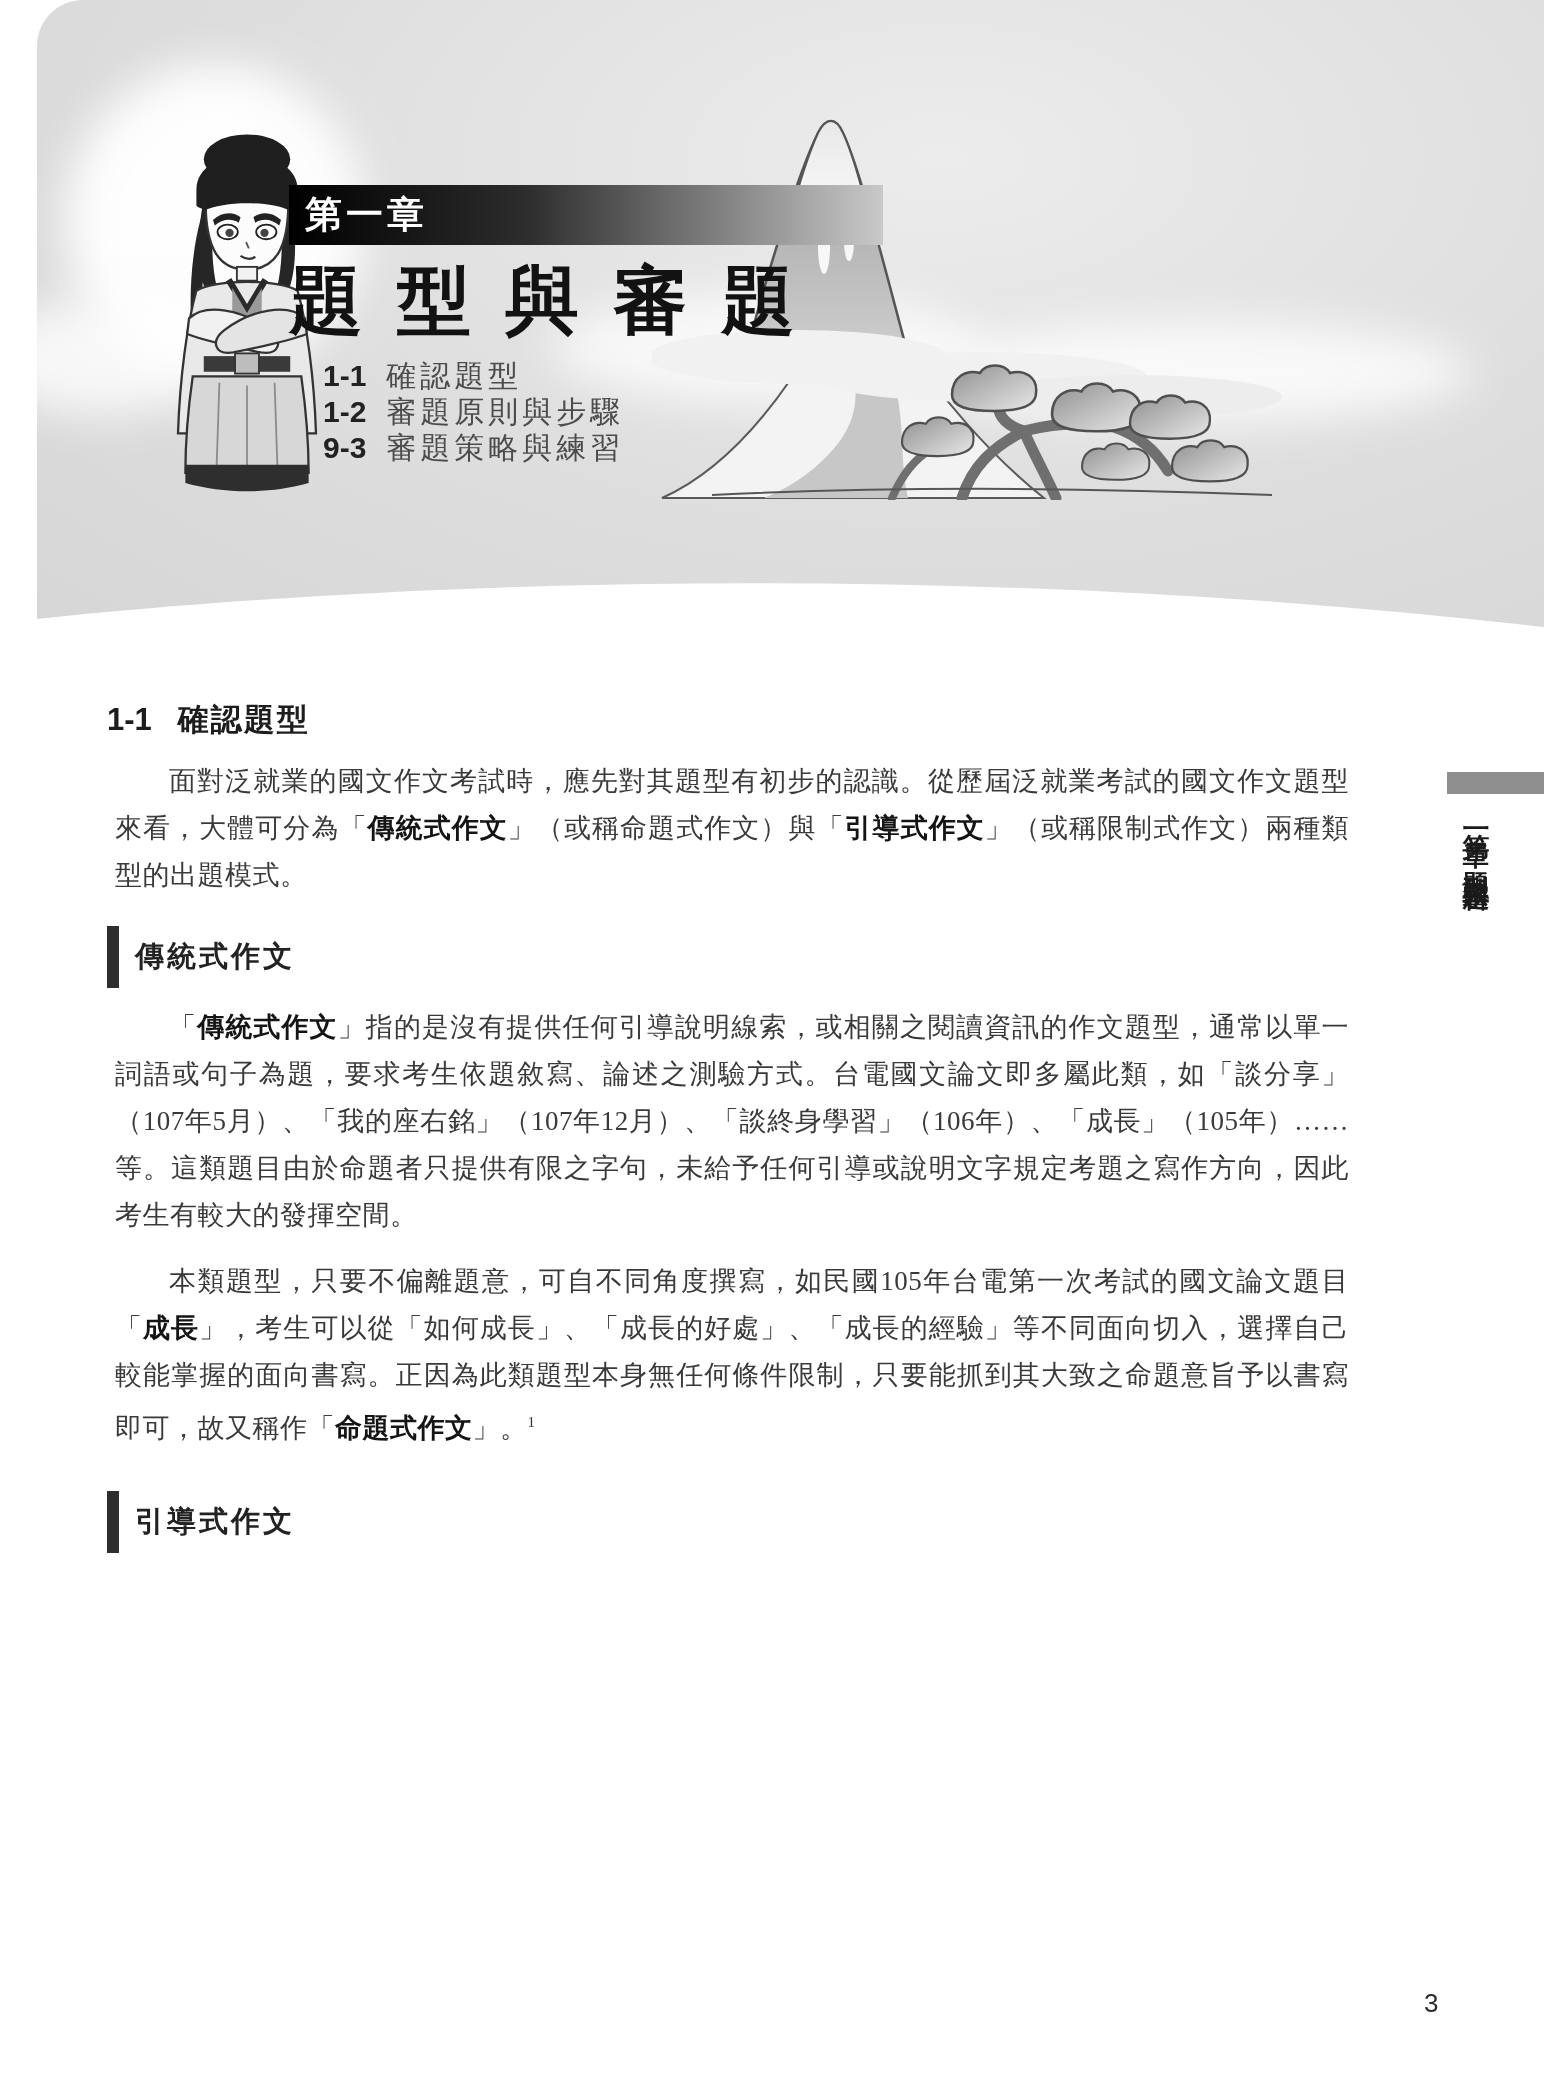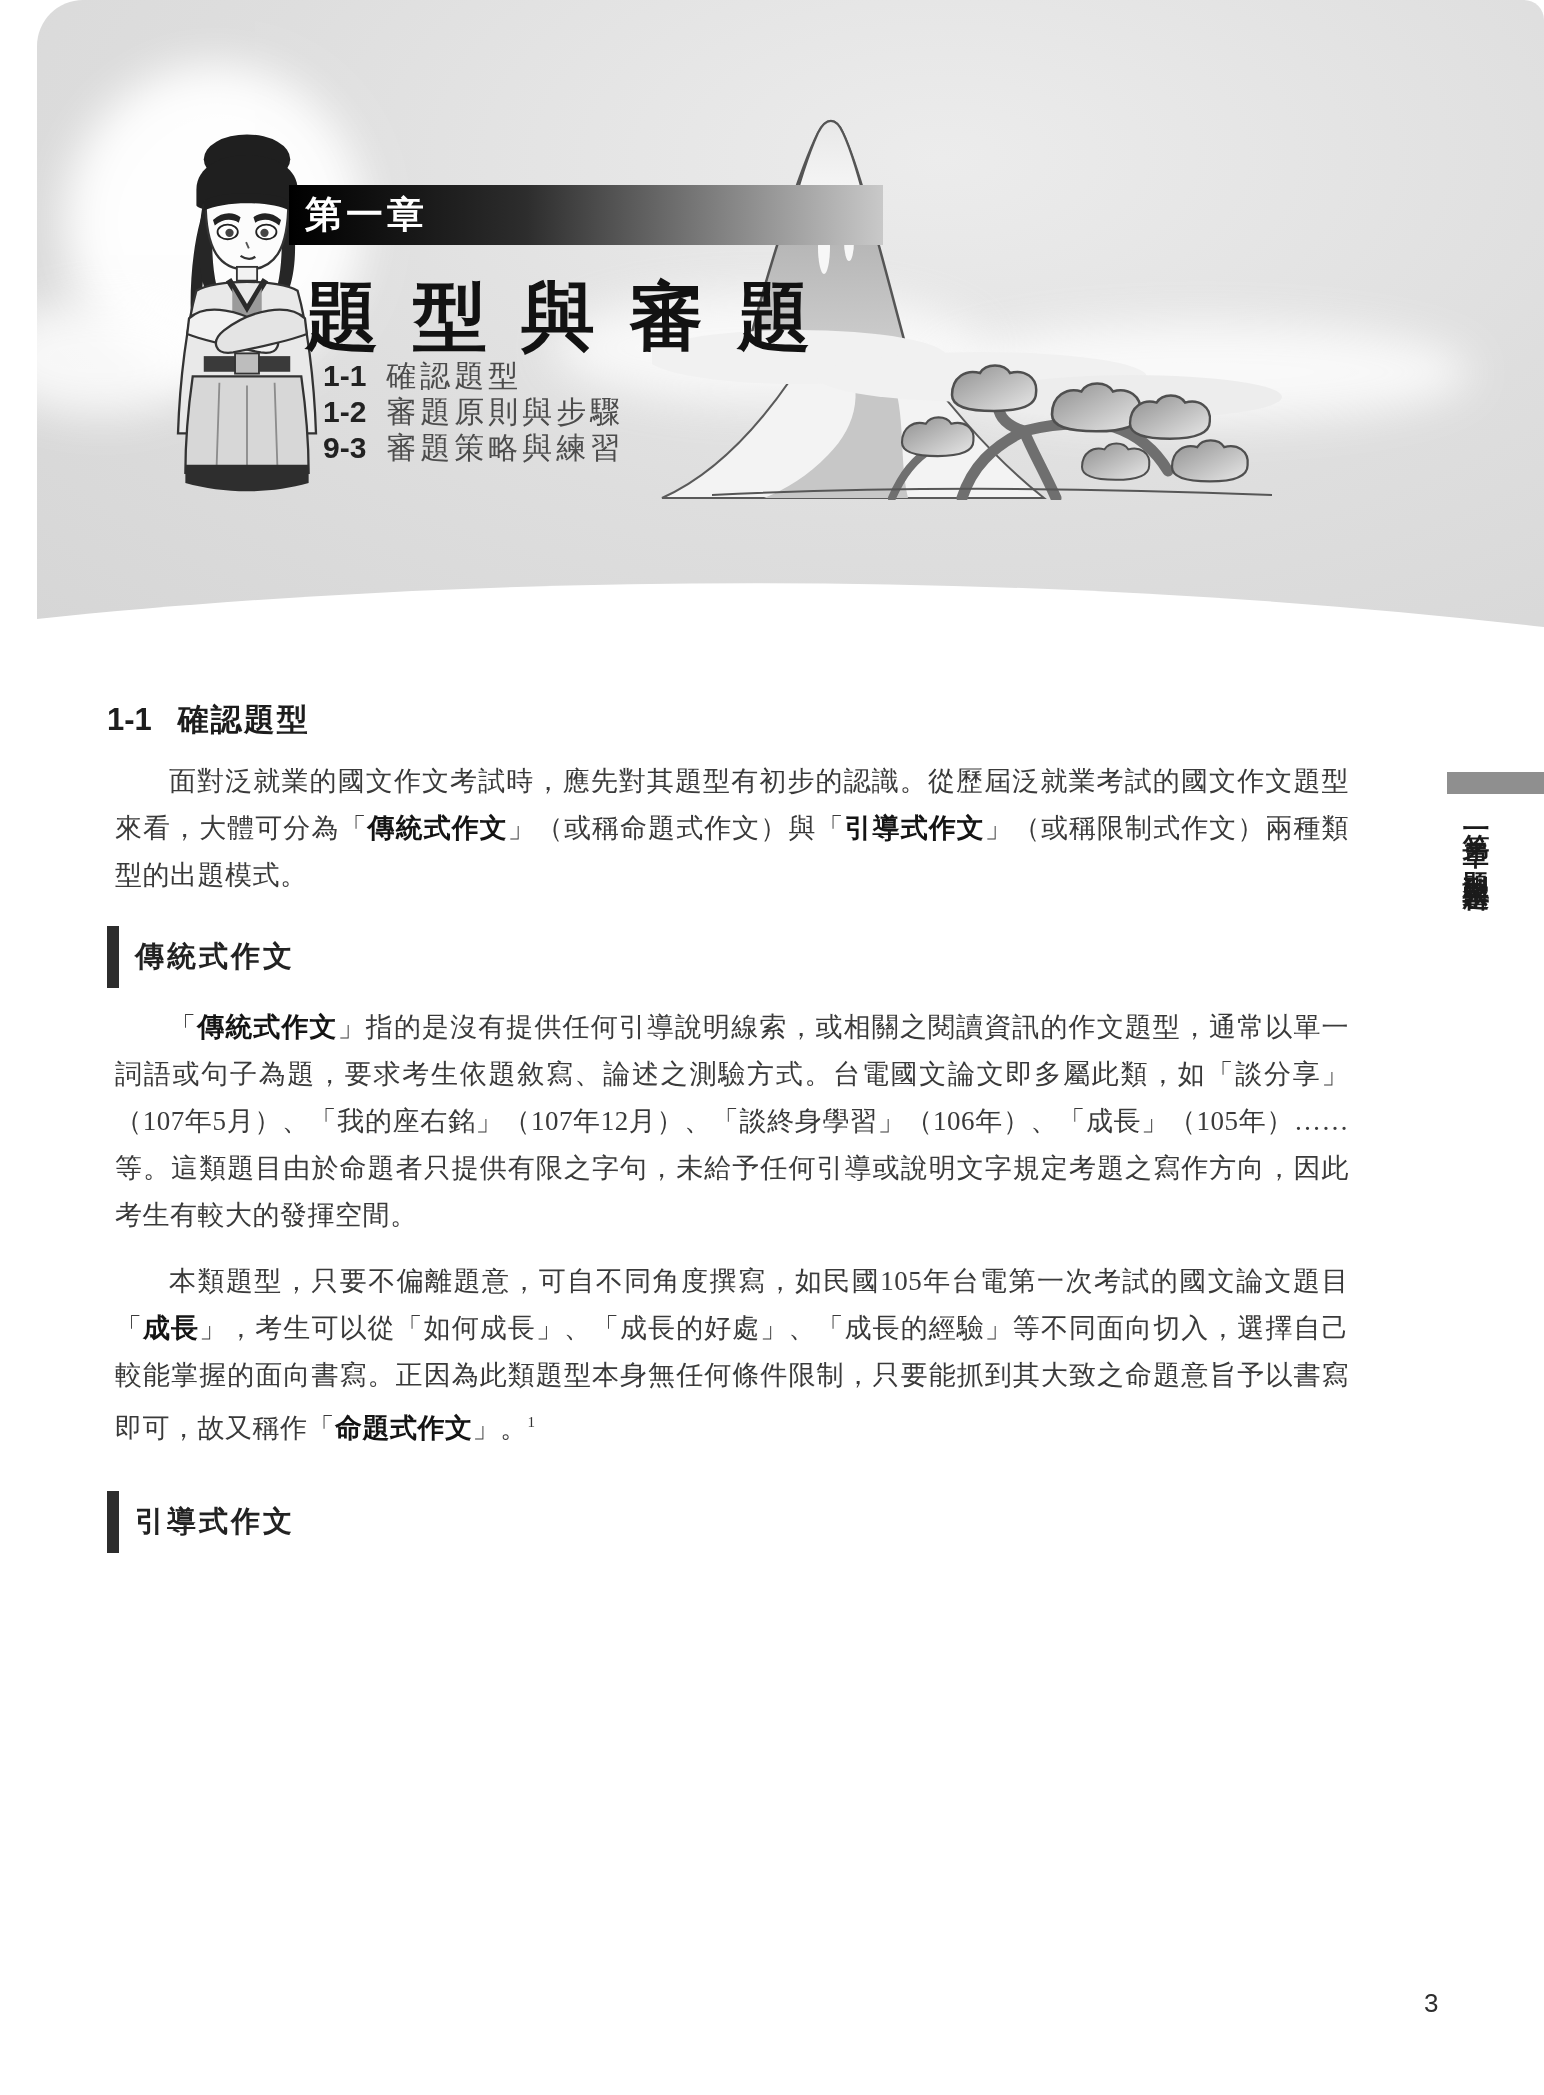--- a/index.html
+++ b/index.html
@@ -1,18 +1,18 @@
 <!DOCTYPE html>
 <html><head>
 <meta charset="utf-8">
 <style>
   html,body{margin:0;padding:0;background:#fff;}
   .page{
     position:relative;width:1544px;height:2095px;background:#fff;overflow:hidden;
-    font-family:"Liberation Serif","DejaVu Serif",serif;color:#3c3c3c;border-radius:20px;
+    font-family:"Liberation Serif","DejaVu Serif",serif;color:#3c3c3c;
   }
   
   .header{
     position:absolute;top:0;left:37px;right:0;height:630px;
     background:radial-gradient(ellipse at 60% 25%, #ececec 0%, #dedede 55%, #d6d6d6 100%);
     border-top-left-radius:46px;overflow:hidden;
   }
   .cloud{position:absolute;background:#fff;border-radius:50%;filter:blur(22px);}
   .cloud.c1{left:28px;top:64px;width:300px;height:315px;opacity:.95;}
   .cloud.c2{left:-50px;top:300px;width:230px;height:115px;opacity:.8;}
@@ -21,21 +21,21 @@
   .scholar{position:absolute;left:95px;top:100px;width:230px;height:400px;}
   .mountain{position:absolute;left:615px;top:95px;width:640px;height:405px;}
   .chapter-badge{
     position:absolute;left:252px;top:185px;width:594px;height:60px;
     background:linear-gradient(to right,#000 0%,#2d2d2d 40%,#8f8f8f 78%,#c9c9c9 100%);
     color:#fff;font-family:"Liberation Sans","DejaVu Sans",sans-serif;
     font-weight:bold;font-size:37px;line-height:60px;padding-left:16px;box-sizing:border-box;
     letter-spacing:4px;
   }
   .chapter-title{
-    position:absolute;left:252px;top:252px;margin:16px;
+    position:absolute;left:252px;top:252px;margin:0;
     font-family:Liberation Sans, sans-serif;
     font-size:74px;font-weight:900;color:#121212;letter-spacing:34px;white-space:nowrap;
   }
   .toc{position:absolute;left:286px;top:358px;margin:0;padding:0;list-style:none;}
   .toc li{
     font-size:30px;line-height:36px;color:#4c4c4c;letter-spacing:4px;white-space:nowrap;
   }
   .toc .num{
     font-family:"Liberation Sans","DejaVu Sans",sans-serif;font-weight:bold;color:#222;
     letter-spacing:0;margin-right:20px;

